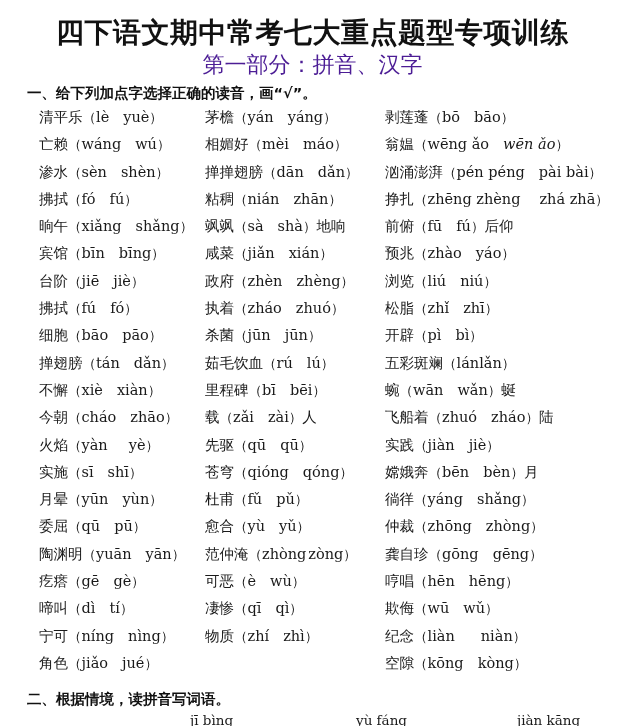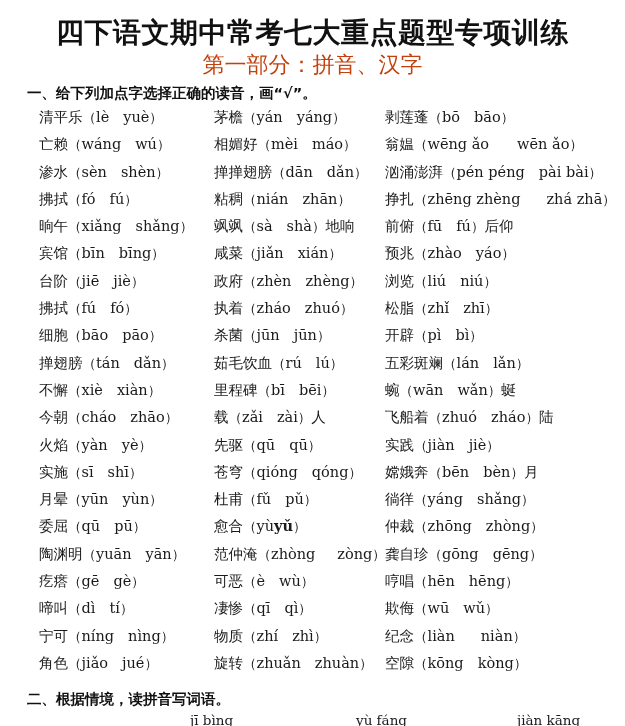--- a/index.html
+++ b/index.html
@@ -8,36 +8,36 @@
       font-family: "DejaVu Serif", "Liberation Serif", serif;
       color: #1a1a1a;
     }
     .title {
       position: absolute; top: 14px; left: 0; width: 625px;
       text-align: center; font-size: 28px; font-weight: bold; letter-spacing: 0.5px;
       font-family: "DejaVu Sans", "Liberation Sans", sans-serif; color: #111;
     }
     .subtitle {
       position: absolute; top: 50px; left: 0; width: 625px;
-      text-align: center; font-size: 22px; color: #c2410c;
+      text-align: center; font-size: 22px; color: #4c1d95;
       font-family: "DejaVu Sans", "Liberation Sans", sans-serif;
     }
     .section-heading {
       position: absolute; left: 27px; font-size: 14.5px; font-weight: bold;
       font-family: "DejaVu Sans", "Liberation Sans", sans-serif; color: #111;
     }
     .grid {
       position: absolute; left: 28px; top: 107px; width: 597px;
     }
     .row { position: relative; height: 27.3px; }
     .cell {
       position: absolute; top: 0; font-size: 14.5px; white-space: nowrap; line-height: 20px;
     }
     .c0 { left: 11px; }
-    .c1 { left: 186px; }
+    .c1 { left: 177px; }
     .c2 { left: 357px; }
     .word { font-family: "DejaVu Sans", "Liberation Sans", sans-serif; }
     .py { font-family: "DejaVu Serif", "Liberation Serif", serif; font-size: 13.5px; }
     .opt-box { display: inline-block; border: none; background: transparent; padding: 0; cursor: pointer; font: inherit; color: inherit; }
     .pinyin-hints { position: absolute; top: 712px; left: 0; width: 625px; font-size: 13px; }
     .hint { position: absolute; }
   </style>
 </head>
 <body>
 
@@ -49,31 +49,31 @@
 
   <div class="grid" id="grid">
       <div class="row">
         <div class="cell c0"><span class="word">清平乐</span><span class="py">（</span><button class="opt-box py">lè</button><button class="opt-box py" style="margin-left: 14px;">yuè</button><span class="py">）</span></div>
         <div class="cell c1"><span class="word">茅檐</span><span class="py">（</span><button class="opt-box py">yán</button><button class="opt-box py" style="margin-left: 14px;">yáng</button><span class="py">）</span></div>
         <div class="cell c2"><span class="word">剥莲蓬</span><span class="py">（</span><button class="opt-box py">bō</button><button class="opt-box py" style="margin-left: 14px;">bāo</button><span class="py">）</span></div>
       </div>
       <div class="row">
         <div class="cell c0"><span class="word">亡赖</span><span class="py">（</span><button class="opt-box py">wáng</button><button class="opt-box py" style="margin-left: 14px;">wú</button><span class="py">）</span></div>
         <div class="cell c1"><span class="word">相媚好</span><span class="py">（</span><button class="opt-box py">mèi</button><button class="opt-box py" style="margin-left: 14px;">máo</button><span class="py">）</span></div>
-        <div class="cell c2"><span class="word">翁媪</span><span class="py">（</span><button class="opt-box py">wēng ǎo</button><button class="opt-box py" style="margin-left: 28px;">wēn ǎo</button><span class="py">）</span></div>
+        <div class="cell c2"><span class="word">翁媪</span><span class="py">（</span><button class="opt-box py">wēng ǎo</button><button class="opt-box py" style="margin-left: 14px; font-style: italic;">wēn ǎo</button><span class="py">）</span></div>
       </div>
       <div class="row">
         <div class="cell c0"><span class="word">渗水</span><span class="py">（</span><button class="opt-box py">sèn</button><button class="opt-box py" style="margin-left: 14px;">shèn</button><span class="py">）</span></div>
         <div class="cell c1"><span class="word">掸掸翅膀</span><span class="py">（</span><button class="opt-box py">dān</button><button class="opt-box py" style="margin-left: 14px;">dǎn</button><span class="py">）</span></div>
         <div class="cell c2"><span class="word">汹涌澎湃</span><span class="py">（</span><button class="opt-box py">pén péng</button><button class="opt-box py" style="margin-left: 14px;">pài bài</button><span class="py">）</span></div>
       </div>
       <div class="row">
         <div class="cell c0"><span class="word">拂拭</span><span class="py">（</span><button class="opt-box py">fó</button><button class="opt-box py" style="margin-left: 14px;">fú</button><span class="py">）</span></div>
         <div class="cell c1"><span class="word">粘稠</span><span class="py">（</span><button class="opt-box py">nián</button><button class="opt-box py" style="margin-left: 14px;">zhān</button><span class="py">）</span></div>
-        <div class="cell c2"><span class="word">挣扎</span><span class="py">（</span><button class="opt-box py">zhēng zhèng</button><button class="opt-box py" style="margin-left: 26px;">zhá zhā</button><span class="py">）</span></div>
+        <div class="cell c2"><span class="word">挣扎</span><span class="py">（</span><button class="opt-box py">zhēng zhèng</button><button class="opt-box py" style="margin-left: 19px;">zhá zhā</button><span class="py">）</span></div>
       </div>
       <div class="row">
         <div class="cell c0"><span class="word">晌午</span><span class="py">（</span><button class="opt-box py">xiǎng</button><button class="opt-box py" style="margin-left: 14px;">shǎng</button><span class="py">）</span></div>
         <div class="cell c1"><span class="word">飒飒</span><span class="py">（</span><button class="opt-box py">sà</button><button class="opt-box py" style="margin-left: 14px;">shà</button><span class="py">）</span><span class="word">地响</span></div>
         <div class="cell c2"><span class="word">前俯</span><span class="py">（</span><button class="opt-box py">fū</button><button class="opt-box py" style="margin-left: 14px;">fú</button><span class="py">）</span><span class="word">后仰</span></div>
       </div>
       <div class="row">
         <div class="cell c0"><span class="word">宾馆</span><span class="py">（</span><button class="opt-box py">bīn</button><button class="opt-box py" style="margin-left: 14px;">bīng</button><span class="py">）</span></div>
         <div class="cell c1"><span class="word">咸菜</span><span class="py">（</span><button class="opt-box py">jiǎn</button><button class="opt-box py" style="margin-left: 14px;">xián</button><span class="py">）</span></div>
         <div class="cell c2"><span class="word">预兆</span><span class="py">（</span><button class="opt-box py">zhào</button><button class="opt-box py" style="margin-left: 14px;">yáo</button><span class="py">）</span></div>
@@ -89,75 +89,74 @@
         <div class="cell c2"><span class="word">松脂</span><span class="py">（</span><button class="opt-box py">zhǐ</button><button class="opt-box py" style="margin-left: 14px;">zhī</button><span class="py">）</span></div>
       </div>
       <div class="row">
         <div class="cell c0"><span class="word">细胞</span><span class="py">（</span><button class="opt-box py">bāo</button><button class="opt-box py" style="margin-left: 14px;">pāo</button><span class="py">）</span></div>
         <div class="cell c1"><span class="word">杀菌</span><span class="py">（</span><button class="opt-box py">jūn</button><button class="opt-box py" style="margin-left: 14px;">jūn</button><span class="py">）</span></div>
         <div class="cell c2"><span class="word">开辟</span><span class="py">（</span><button class="opt-box py">pì</button><button class="opt-box py" style="margin-left: 14px;">bì</button><span class="py">）</span></div>
       </div>
       <div class="row">
         <div class="cell c0"><span class="word">掸翅膀</span><span class="py">（</span><button class="opt-box py">tán</button><button class="opt-box py" style="margin-left: 14px;">dǎn</button><span class="py">）</span></div>
         <div class="cell c1"><span class="word">茹毛饮血</span><span class="py">（</span><button class="opt-box py">rú</button><button class="opt-box py" style="margin-left: 14px;">lú</button><span class="py">）</span></div>
-        <div class="cell c2"><span class="word">五彩斑斓</span><span class="py">（</span><button class="opt-box py">lán</button><button class="opt-box py" style="margin-left: 14px;">lǎn</button><span class="py">）</span></div>
+        <div class="cell c2"><span class="word">五彩斑斓</span><span class="py">（</span><button class="opt-box py">lán</button><button class="opt-box py" style="">lǎn</button><span class="py">）</span></div>
       </div>
       <div class="row">
         <div class="cell c0"><span class="word">不懈</span><span class="py">（</span><button class="opt-box py">xiè</button><button class="opt-box py" style="margin-left: 14px;">xiàn</button><span class="py">）</span></div>
         <div class="cell c1"><span class="word">里程碑</span><span class="py">（</span><button class="opt-box py">bī</button><button class="opt-box py" style="margin-left: 14px;">bēi</button><span class="py">）</span></div>
         <div class="cell c2"><span class="word">蜿</span><span class="py">（</span><button class="opt-box py">wān</button><button class="opt-box py" style="margin-left: 14px;">wǎn</button><span class="py">）</span><span class="word">蜒</span></div>
       </div>
       <div class="row">
         <div class="cell c0"><span class="word">今朝</span><span class="py">（</span><button class="opt-box py">cháo</button><button class="opt-box py" style="margin-left: 14px;">zhāo</button><span class="py">）</span></div>
         <div class="cell c1"><span class="word">载</span><span class="py">（</span><button class="opt-box py">zǎi</button><button class="opt-box py" style="margin-left: 14px;">zài</button><span class="py">）</span><span class="word">人</span></div>
         <div class="cell c2"><span class="word">飞船着</span><span class="py">（</span><button class="opt-box py">zhuó</button><button class="opt-box py" style="margin-left: 14px;">zháo</button><span class="py">）</span><span class="word">陆</span></div>
       </div>
       <div class="row">
-        <div class="cell c0"><span class="word">火焰</span><span class="py">（</span><button class="opt-box py">yàn</button><button class="opt-box py" style="margin-left: 14px;">yè</button><span class="py">）</span></div>
+        <div class="cell c0"><span class="word">火焰</span><span class="py">（</span><button class="opt-box py">yàn</button><button class="opt-box py" style="margin-left: 21px;">yè</button><span class="py">）</span></div>
         <div class="cell c1"><span class="word">先驱</span><span class="py">（</span><button class="opt-box py">qū</button><button class="opt-box py" style="margin-left: 14px;">qū</button><span class="py">）</span></div>
         <div class="cell c2"><span class="word">实践</span><span class="py">（</span><button class="opt-box py">jiàn</button><button class="opt-box py" style="margin-left: 14px;">jiè</button><span class="py">）</span></div>
       </div>
       <div class="row">
         <div class="cell c0"><span class="word">实施</span><span class="py">（</span><button class="opt-box py">sī</button><button class="opt-box py" style="margin-left: 14px;">shī</button><span class="py">）</span></div>
         <div class="cell c1"><span class="word">苍穹</span><span class="py">（</span><button class="opt-box py">qióng</button><button class="opt-box py" style="margin-left: 14px;">qóng</button><span class="py">）</span></div>
         <div class="cell c2"><span class="word">嫦娥奔</span><span class="py">（</span><button class="opt-box py">bēn</button><button class="opt-box py" style="margin-left: 14px;">bèn</button><span class="py">）</span><span class="word">月</span></div>
       </div>
       <div class="row">
         <div class="cell c0"><span class="word">月晕</span><span class="py">（</span><button class="opt-box py">yūn</button><button class="opt-box py" style="margin-left: 14px;">yùn</button><span class="py">）</span></div>
         <div class="cell c1"><span class="word">杜甫</span><span class="py">（</span><button class="opt-box py">fǔ</button><button class="opt-box py" style="margin-left: 14px;">pǔ</button><span class="py">）</span></div>
         <div class="cell c2"><span class="word">徜徉</span><span class="py">（</span><button class="opt-box py">yáng</button><button class="opt-box py" style="margin-left: 14px;">shǎng</button><span class="py">）</span></div>
       </div>
       <div class="row">
         <div class="cell c0"><span class="word">委屈</span><span class="py">（</span><button class="opt-box py">qū</button><button class="opt-box py" style="margin-left: 14px; text-align: center;">pū</button><span class="py">）</span></div>
-        <div class="cell c1"><span class="word">愈合</span><span class="py">（</span><button class="opt-box py">yù</button><button class="opt-box py" style=" font-weight: bold;">yǔ</button><span class="py">）</span></div>
+        <div class="cell c1"><span class="word">愈合</span><span class="py">（</span><button class="opt-box py">yù</button><button class="opt-box py" style="margin-left: 14px;">yǔ</button><span class="py">）</span></div>
         <div class="cell c2"><span class="word">仲裁</span><span class="py">（</span><button class="opt-box py">zhōng</button><button class="opt-box py" style="margin-left: 14px;">zhòng</button><span class="py">）</span></div>
       </div>
       <div class="row">
         <div class="cell c0"><span class="word">陶渊明</span><span class="py">（</span><button class="opt-box py">yuān</button><button class="opt-box py" style="margin-left: 14px;">yān</button><span class="py">）</span></div>
-        <div class="cell c1"><span class="word">范仲淹</span><span class="py">（</span><button class="opt-box py">zhòng</button><button class="opt-box py" style="margin-left: 22px;">zòng</button><span class="py">）</span></div>
+        <div class="cell c1"><span class="word">范仲淹</span><span class="py">（</span><button class="opt-box py">zhòng</button><button class="opt-box py" style="margin-left: 2px;">zòng</button><span class="py">）</span></div>
         <div class="cell c2"><span class="word">龚自珍</span><span class="py">（</span><button class="opt-box py">gōng</button><button class="opt-box py" style="margin-left: 14px;">gēng</button><span class="py">）</span></div>
       </div>
       <div class="row">
         <div class="cell c0"><span class="word">疙瘩</span><span class="py">（</span><button class="opt-box py">gē</button><button class="opt-box py" style="margin-left: 14px;">gè</button><span class="py">）</span></div>
         <div class="cell c1"><span class="word">可恶</span><span class="py">（</span><button class="opt-box py">è</button><button class="opt-box py" style="margin-left: 14px;">wù</button><span class="py">）</span></div>
         <div class="cell c2"><span class="word">哼唱</span><span class="py">（</span><button class="opt-box py">hēn</button><button class="opt-box py" style="margin-left: 14px;">hēng</button><span class="py">）</span></div>
       </div>
       <div class="row">
         <div class="cell c0"><span class="word">啼叫</span><span class="py">（</span><button class="opt-box py">dì</button><button class="opt-box py" style="margin-left: 14px;">tí</button><span class="py">）</span></div>
         <div class="cell c1"><span class="word">凄惨</span><span class="py">（</span><button class="opt-box py">qī</button><button class="opt-box py" style="margin-left: 14px;">qì</button><span class="py">）</span></div>
         <div class="cell c2"><span class="word">欺侮</span><span class="py">（</span><button class="opt-box py">wū</button><button class="opt-box py" style="margin-left: 14px;">wǔ</button><span class="py">）</span></div>
       </div>
       <div class="row">
         <div class="cell c0"><span class="word">宁可</span><span class="py">（</span><button class="opt-box py">níng</button><button class="opt-box py" style="margin-left: 14px;">nìng</button><span class="py">）</span></div>
         <div class="cell c1"><span class="word">物质</span><span class="py">（</span><button class="opt-box py">zhí</button><button class="opt-box py" style="margin-left: 14px;">zhì</button><span class="py">）</span></div>
         <div class="cell c2"><span class="word">纪念</span><span class="py">（</span><button class="opt-box py">liàn</button><button class="opt-box py" style="margin-left: 26px;">niàn</button><span class="py">）</span></div>
       </div>
       <div class="row">
         <div class="cell c0"><span class="word">角色</span><span class="py">（</span><button class="opt-box py">jiǎo</button><button class="opt-box py" style="margin-left: 14px;">jué</button><span class="py">）</span></div>
-        <div class="cell c1"><span class="word">旋转</span><span class="py">（</span><button class="opt-box py">zhuǎn</button><button class="opt-box py" style="margin-left: 14px;">zhuàn</button><span class="py">）</span></div>
         <div class="cell c2"><span class="word">空隙</span><span class="py">（</span><button class="opt-box py">kōng</button><button class="opt-box py" style="margin-left: 14px;">kòng</button><span class="py">）</span></div>
       </div>
     </div>
 
   <div class="section-heading" style="top:690px;">二、根据情境，读拼音写词语。</div>
 
   <div class="pinyin-hints">
     <span class="hint py" style="left:190px;">jī bìng</span>
     <span class="hint py" style="left:356px;">yù fáng</span>
     <span class="hint py" style="left:517px;">jiàn kāng</span>

